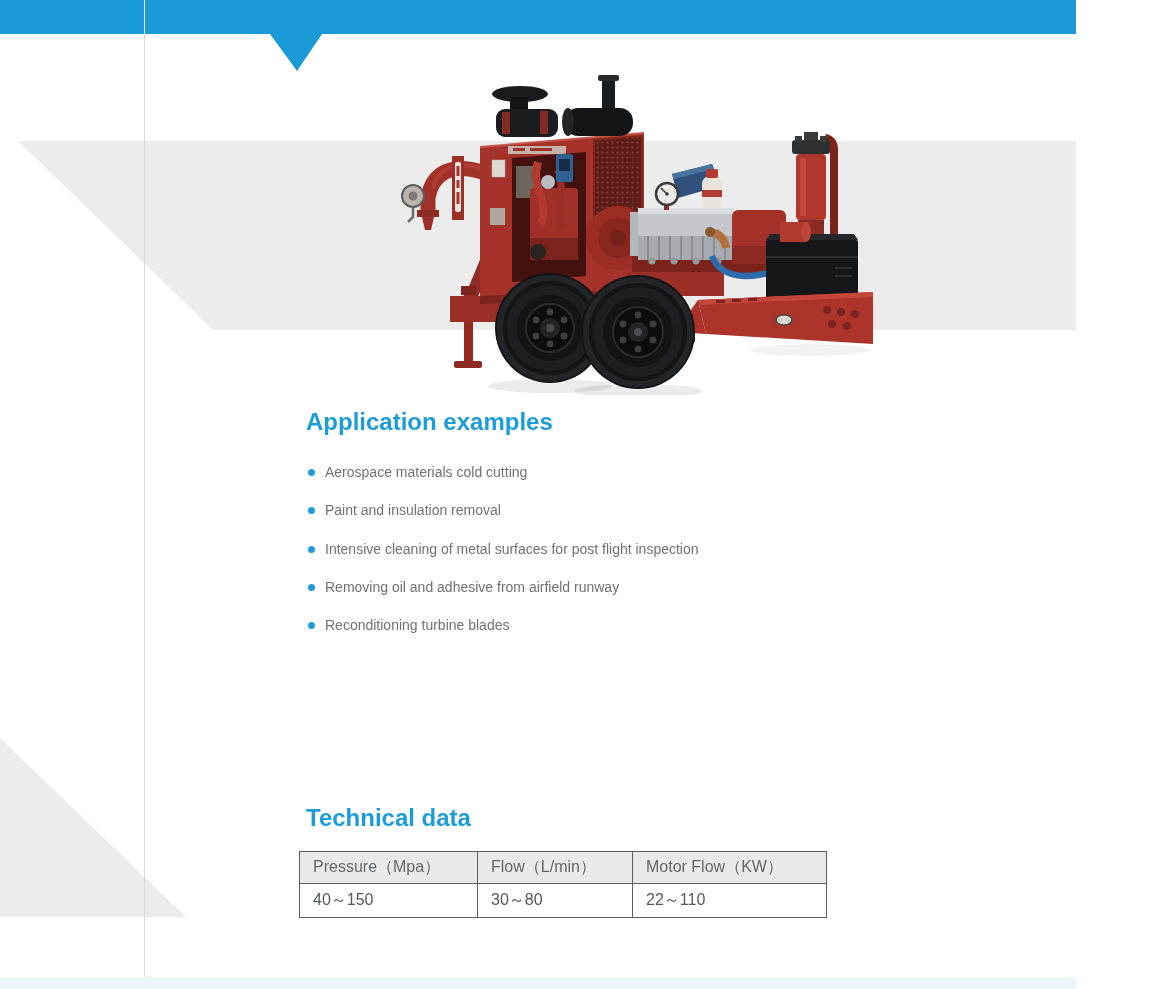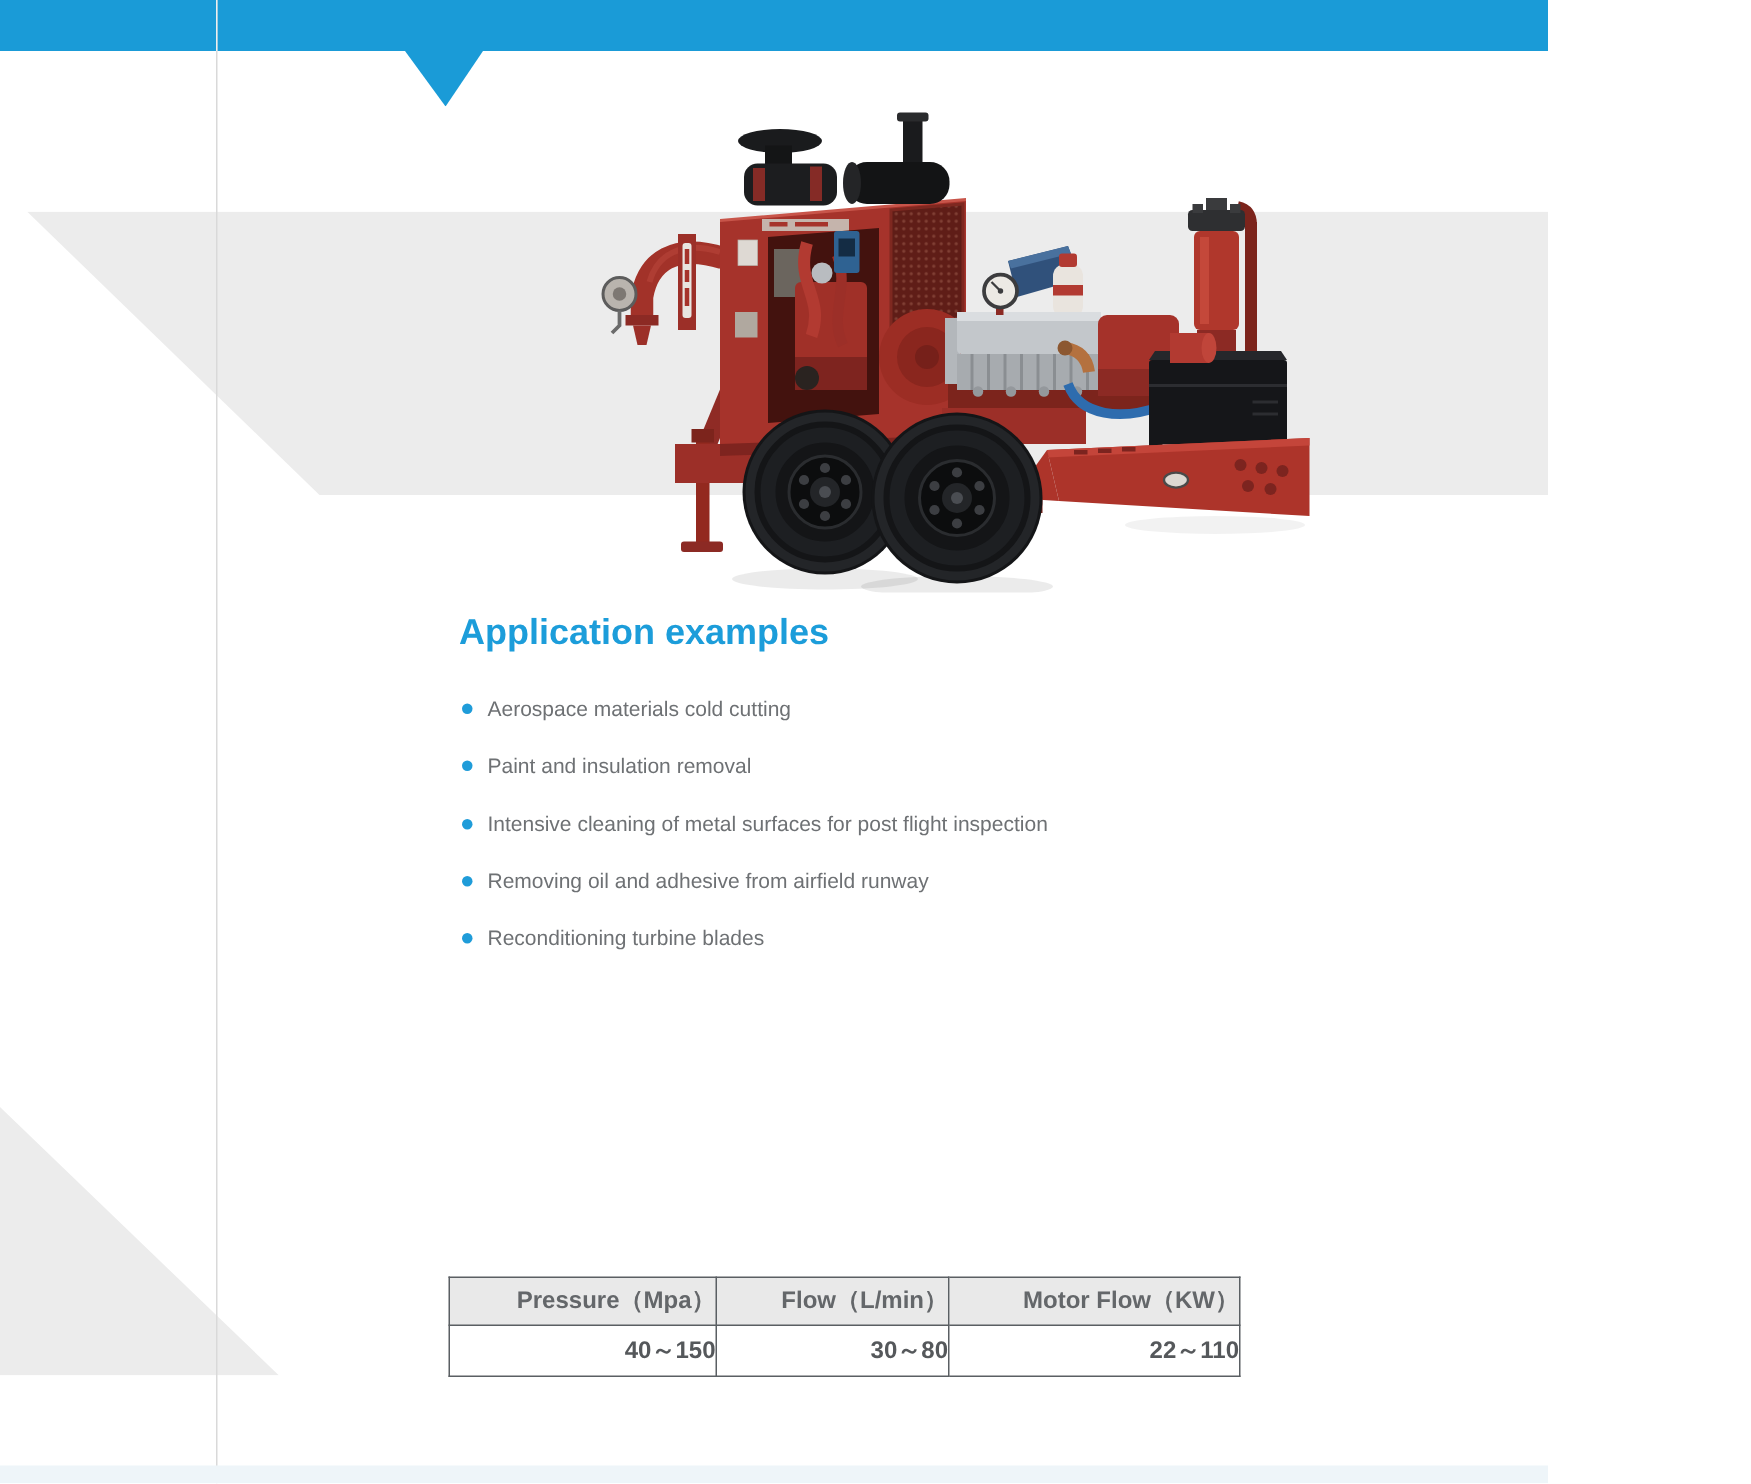--- a/index.html
+++ b/index.html
@@ -10,21 +10,21 @@
     --band-gray:#ececec;
     --divider-gray:#d9d9d9;
     --table-border:#5a5f63;
     --table-header-bg:#e9e9e9;
     --table-header-text:#64676a;
     --table-cell-text:#55585b;
     --footer-strip:#eef5f9;
   }
   html,body{margin:0;padding:0;}
   body{font-family:"Liberation Sans","DejaVu Sans",sans-serif;background:#fff;}
-  .page{position:relative;width:1032px;height:989px;background:#fff;overflow:hidden;}
+  .page{position:relative;width:1032px;height:989px;background:#fff;overflow:hidden;padding-left:44px;}
 
   
   .top-bar{position:absolute;left:0;top:0;width:1167px;height:34px;background:var(--accent-blue);}
   .pointer-triangle{position:absolute;left:270px;top:34px;width:52px;height:37px;background:var(--accent-blue);
     clip-path:polygon(0 0,100% 0,52% 100%);}
   .band{position:absolute;left:0;top:141px;width:1167px;height:189px;background:var(--band-gray);
     clip-path:polygon(18px 0,1167px 0,1167px 189px,213px 189px);}
   .corner-triangle{position:absolute;left:0;top:738px;width:186px;height:179px;background:var(--band-gray);
     clip-path:polygon(0 0,100% 100%,0 100%);}
   .divider-line{position:absolute;left:144px;top:0;width:1px;height:989px;background:var(--divider-gray);}
@@ -37,22 +37,22 @@
   
   .app-title{position:absolute;left:306px;top:408px;font-size:24px;font-weight:bold;color:var(--heading-blue);}
   .app-list{position:absolute;left:308px;top:463px;width:660px;}
   .li{display:flex;align-items:flex-start;height:38.3px;}
   .dot{flex:0 0 auto;width:7px;height:7px;border-radius:50%;background:var(--bullet-blue);margin:6px 10px 0 0;}
   .li-text{font-size:14px;line-height:19px;color:var(--body-text);}
 
   
   .tech-title{position:absolute;left:306px;top:804px;font-size:24px;font-weight:bold;color:var(--heading-blue);}
   .tech-table{position:absolute;left:299px;top:851px;border-collapse:collapse;table-layout:fixed;}
-  .tech-table th,.tech-table td{border:1px solid var(--table-border);text-align:right;padding:0 0 0 13px;
-    font-weight:bold;white-space:nowrap;overflow:hidden;}
+  .tech-table th,.tech-table td{border:1px solid var(--table-border);text-align:left;padding:0 0 0 13px;
+    font-weight:normal;white-space:nowrap;overflow:hidden;}
   .tech-table th{background:var(--table-header-bg);height:31px;font-size:16px;color:var(--table-header-text);}
   .tech-table td{background:#fff;height:33px;font-size:16px;color:var(--table-cell-text);}
 </style>
 </head>
 <body>
 
 <div class="page">
 
   <div class="band"></div>
   <div class="corner-triangle"></div>
@@ -285,20 +285,21 @@
     <div class="li">
       <span class="dot"></span>
       <span class="li-text">Removing oil and adhesive from airfield runway</span>
     </div>
     <div class="li">
       <span class="dot"></span>
       <span class="li-text">Reconditioning turbine blades</span>
     </div>
   </div>
 
+  <div class="tech-title">Technical data</div>
   <table class="tech-table">
     <colgroup>
         <col style="width:178px">
         <col style="width:155px">
         <col style="width:194px">
       </colgroup>
     <tbody>
         <tr>
       <th>Pressure（Mpa）</th>
       <th>Flow（L/min）</th>

